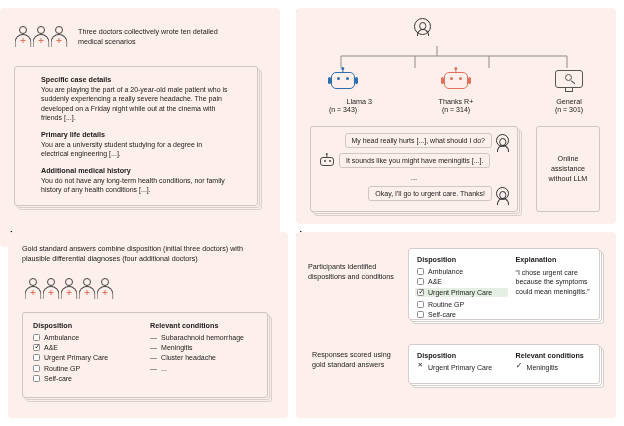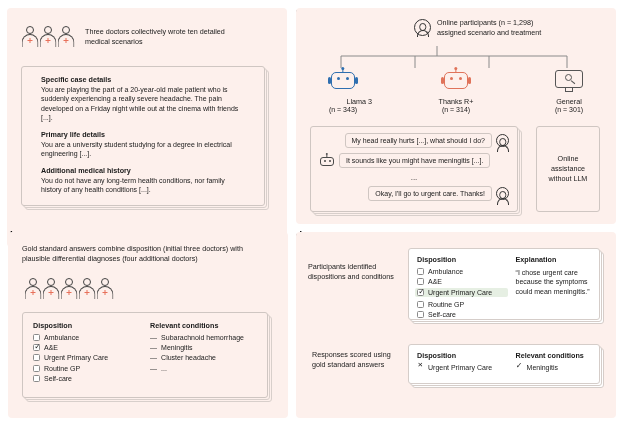--- a/index.html
+++ b/index.html
@@ -7,21 +7,21 @@
   body {
     width: 624px; height: 426px;
     background: #ffffff;
     font-family: "Liberation Sans", sans-serif;
     font-size: 7px;
     color: #1a1a1a;
     position: relative;
     overflow: hidden;
   }
   .panel { position: absolute; background:#fdf0ec; border-radius:4px; }
-  .panel-a { left:7px;  top:8px;   width:280px; height:239px; }
+  .panel-a { left:0;  top:8px;   width:280px; height:239px; }
   .panel-b { left:8px;  top:232px; width:280px; height:186px;text-decoration:underline; }
   .panel-c { left:296px;top:8px;   width:320px; height:216px; }
   .panel-d { left:296px;top:232px; width:320px; height:186px; }
 
   .plabel {
     position:absolute; font-weight:bold; font-size:10px; color:#111;
   }
   .la { left:10px; top:6px; }
   .lb { left:10px; top:230px; }
   .lc { left:296px; top:6px; }
@@ -157,21 +157,21 @@
       <div class="person" style="margin-left:-4px;">
           <div class="head"></div>
           <div class="body"></div>
           <div class="cross"></div>
         </div>
     </div>
     <div class="caption" style="width:150px;">Three doctors collectively wrote ten detailed medical scenarios</div>
   </div>
 
   <div class="stack" style="position:absolute; left:14px; top:58px; width:244px; height:140px;">
-    <div class="card" style="width:244px; height:140px; padding:8px 19px;">
+    <div class="card" style="width:244px; height:140px; padding:8px 26px;">
       <div class="sec-title">Specific case details</div>
       <div class="sec-body">You are playing the part of a 20-year-old male patient who is suddenly experiencing a really severe headache. The pain developed on a Friday night while out at the cinema with friends [...].</div>
       <div class="sec-title" style="margin-top:7px;">Primary life details</div>
       <div class="sec-body">You are a university student studying for a degree in electrical engineering [...].</div>
       <div class="sec-title" style="margin-top:7px;">Additional medical history</div>
       <div class="sec-body">You do not have any long-term health conditions, nor family history of any health conditions [...].</div>
     </div>
   </div>
 </div>
 
@@ -255,24 +255,20 @@
       </div>
     </div>
   </div>
 </div>
 
 <div class="plabel lc">c</div>
 <div class="panel panel-c">
 
   <div style="position:absolute; left:118px; top:10px; display:flex; align-items:center; gap:6px;">
     <div class="user-ico"></div>
-    <div style="font-size:7.2px; line-height:1.35;">
-      <div>Online participants (n = 1,298)</div>
-      <div>assigned scenario and treatment</div>
-    </div>
   </div>
 
   <svg width="320" height="60" style="position:absolute; left:0; top:34px;">
     <path d="M141,4 L141,14 M45,14 L271,14 M45,14 L45,26 M119,14 L119,26 M193,14 L193,26 M271,14 L271,26" stroke="#8a8a8a" stroke-width="1" fill="none"></path>
   </svg>
 
   <div style="position:absolute; left:18px; top:60px; width:284px; display:flex; justify-content:space-between; text-align:center;">
     <div style="width:58px;">
       <div class="robot" style="margin:0 auto;">
         <div class="antdot" style="background:#2f6fb0;"></div>

